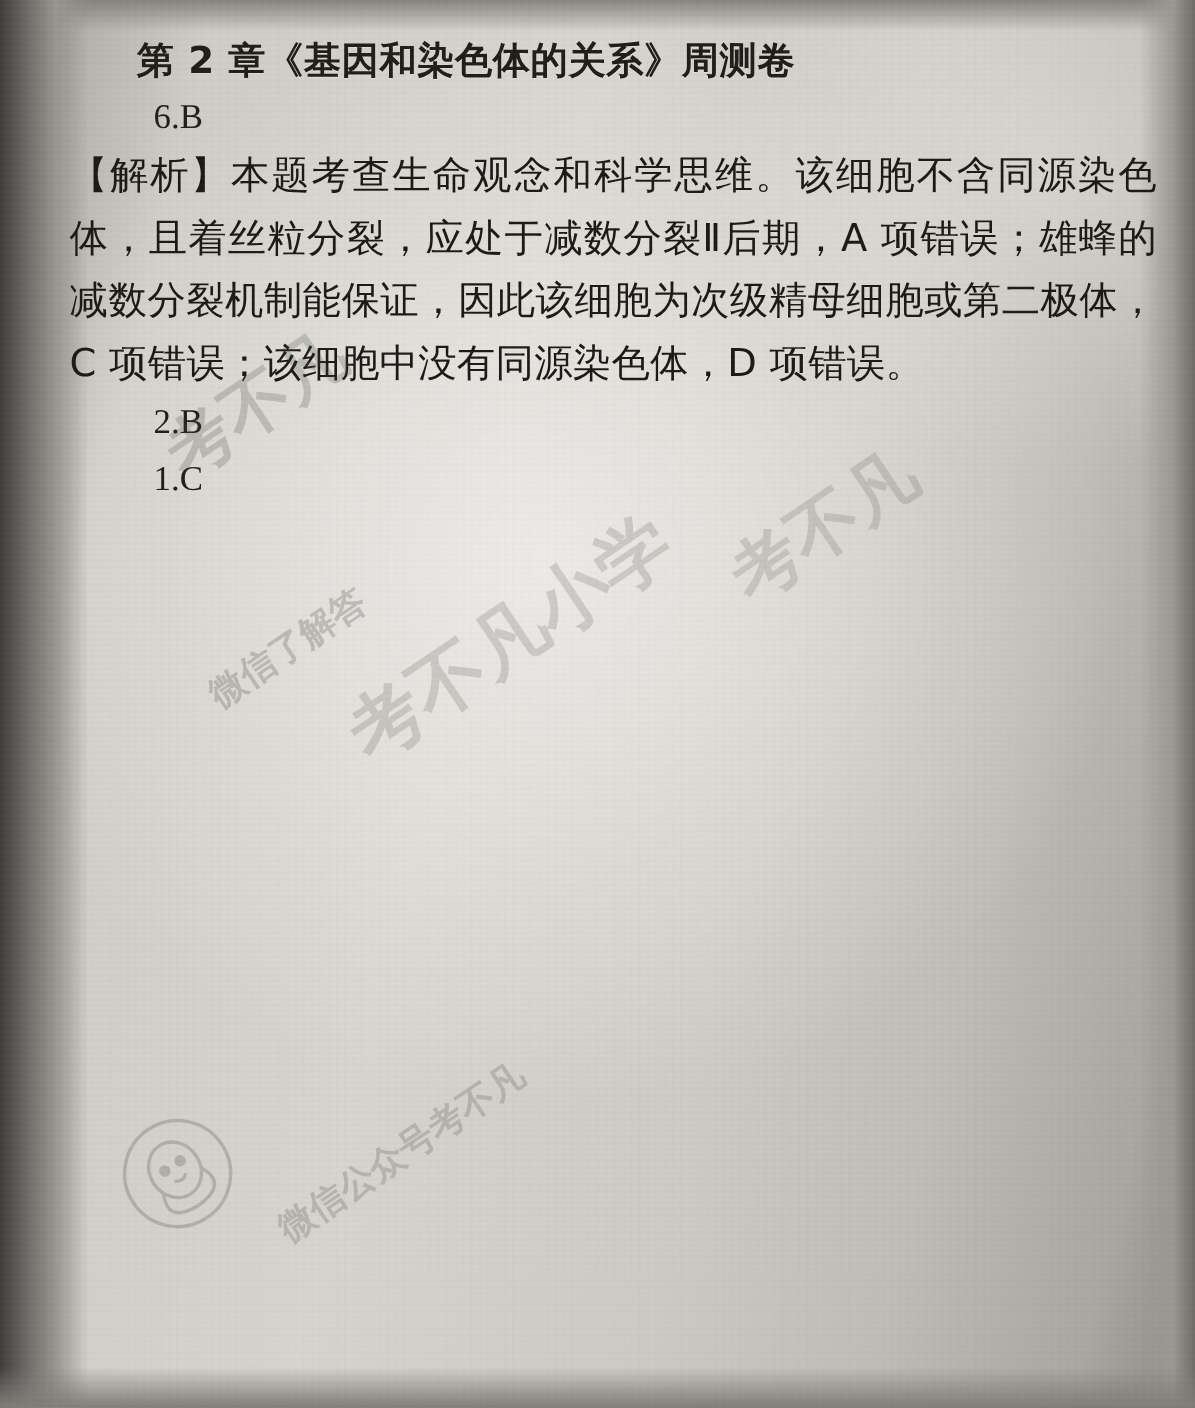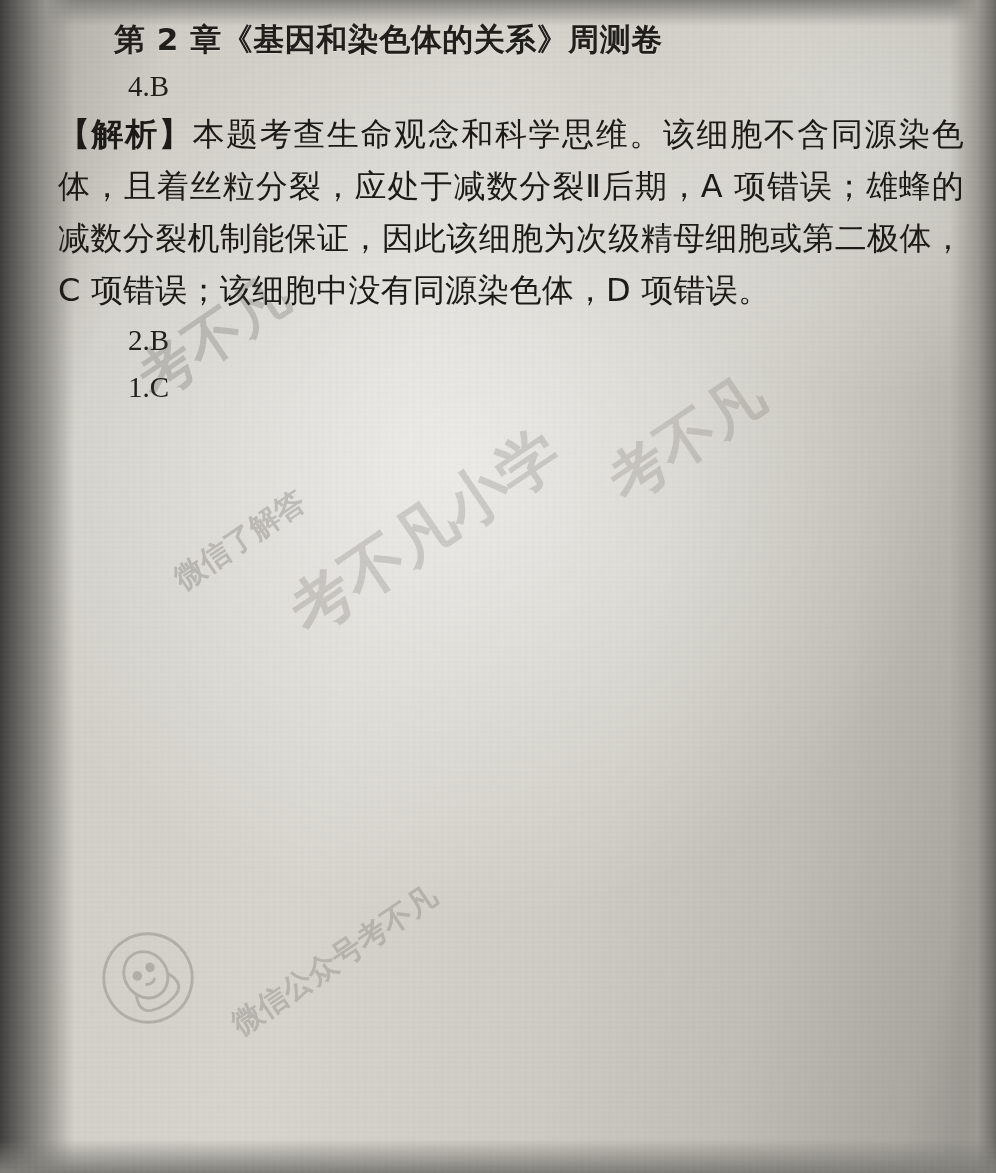--- a/index.html
+++ b/index.html
@@ -56,21 +56,21 @@
     opacity: 0.25;
     background-image:
       repeating-linear-gradient(0deg, rgba(0,0,0,0.05) 0px, rgba(0,0,0,0) 2px, rgba(255,255,255,0.05) 3px, rgba(0,0,0,0) 5px),
       repeating-linear-gradient(90deg, rgba(0,0,0,0.04) 0px, rgba(0,0,0,0) 3px, rgba(255,255,255,0.04) 4px, rgba(0,0,0,0) 7px);
     pointer-events: none;
   }
 
   .content {
     position: absolute;
     left: 58px;
-    top: 16px;
+    top: 28px;
     width: 906px;
   }
 
   .doc-title {
     font-family: "DejaVu Sans", "Liberation Sans", sans-serif;
     font-weight: bold;
     font-size: 31px;
     color: #24221f;
     letter-spacing: 0.5px;
     padding-left: 56px;
@@ -90,21 +90,21 @@
     font-size: 32px;
     color: #201e1b;
     line-height: 1.62;
     letter-spacing: 0.2px;
     text-align: justify;
     text-justify: inter-character;
     font-family: "DejaVu Sans", "Liberation Sans", sans-serif;
     font-weight: 500;
   }
   .para .lead {
-    font-weight: bold;
+    font-weight: normal;
   }
 
   
   .content {
     filter: blur(0.25px) contrast(1.04);
   }
 
   
   .wm {
     position: absolute;
@@ -160,21 +160,21 @@
 <div class="page">
   <div class="paper"></div>
   <div class="edge-top"></div>
   <div class="edge-left"></div>
   <div class="edge-right"></div>
   <div class="edge-bottom"></div>
 
   <div class="content">
     <div class="doc-title">第 2 章《基因和染色体的关系》周测卷</div>
 
-    <div class="item-num">4.B</div>
+    <div class="item-num">6.B</div>
     <div class="para"><span class="lead">【解析】</span><span>本题考查生命观念和科学思维。该细胞不含同源染色体，且着丝粒分裂，应处于减数分裂Ⅱ后期，A 项错误；雄蜂的减数分裂机制能保证，因此该细胞为次级精母细胞或第二极体，C 项错误；该细胞中没有同源染色体，D 项错误。</span></div>
 
     <div class="item-num">2.B</div>
 
     <div class="item-num">1.C</div>
   </div>
 
   <div class="wm wm-a">考不凡</div>
   <div class="wm wm-b">微信了解答</div>
   <div class="wm wm-c">考不凡小学</div>

